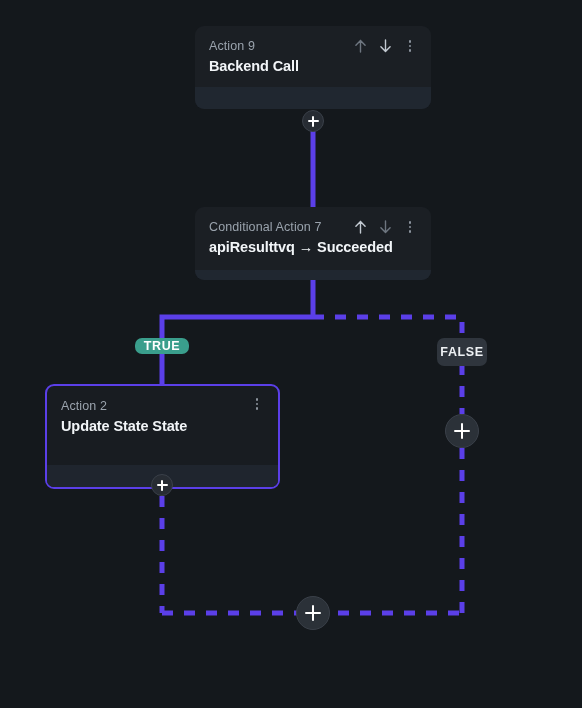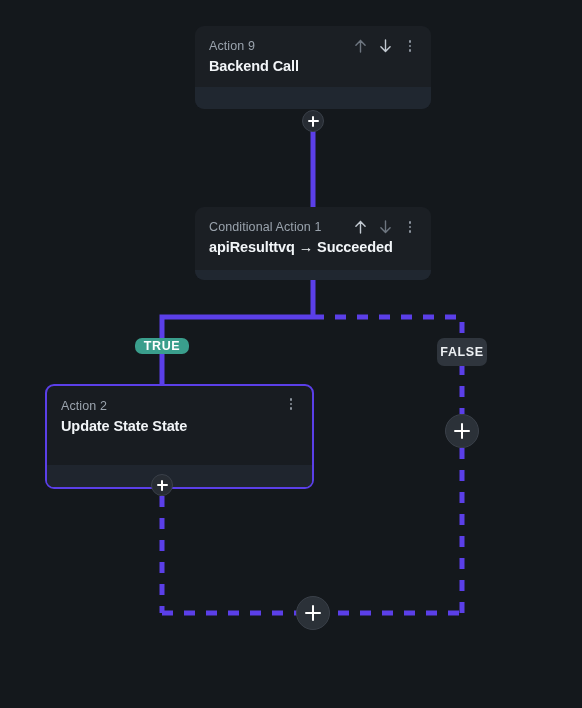--- a/index.html
+++ b/index.html
@@ -228,21 +228,21 @@
     <div class="node-foot"></div>
   </div>
 
   <div class="plus sm" style="left:302px; top:110px;">
       <span></span>
     </div>
 
   <div class="node" style="left:195px; top:207px; width:236px;">
     <div class="node-body" style="padding-bottom:14px;">
       <div class="node-head">
-        <div class="node-kicker">Conditional Action 1</div>
+        <div class="node-kicker">Conditional Action 7</div>
         <div class="head-icons">
           <span class="ico">
             <svg width="13" height="14" viewBox="0 0 13 14">
               <path d="M6.5 13 V2.2 M6.5 1.6 L1.9 6.3 M6.5 1.6 L11.1 6.3" stroke="#c3cad2" stroke-width="1.4" fill="none" stroke-linecap="round" stroke-linejoin="round"></path>
             </svg>
           </span>
           <span class="ico">
             <svg width="13" height="14" viewBox="0 0 13 14">
               <path d="M6.5 1 V11.8 M6.5 12.4 L1.9 7.7 M6.5 12.4 L11.1 7.7" stroke="#6e7680" stroke-width="1.4" fill="none" stroke-linecap="round" stroke-linejoin="round"></path>
             </svg>
@@ -260,21 +260,21 @@
   </div>
 
   <div class="badge true" style="left:135px; top:338px;">
     <span>TRUE</span>
   </div>
 
   <div class="badge false" style="left:437px; top:338px;">
     <span>FALSE</span>
   </div>
 
-  <div class="node selected" style="left:45px; top:384px; width:269px;">
+  <div class="node selected" style="left:45px; top:384px; width:235px;">
     <div class="node-body" style="padding-bottom:30px;">
       <div class="node-head">
         <div class="node-kicker">Action 2</div>
         <div class="head-icons">
           <span class="dots">
             <i></i>
               <i></i>
               <i></i>
           </span>
         </div>

